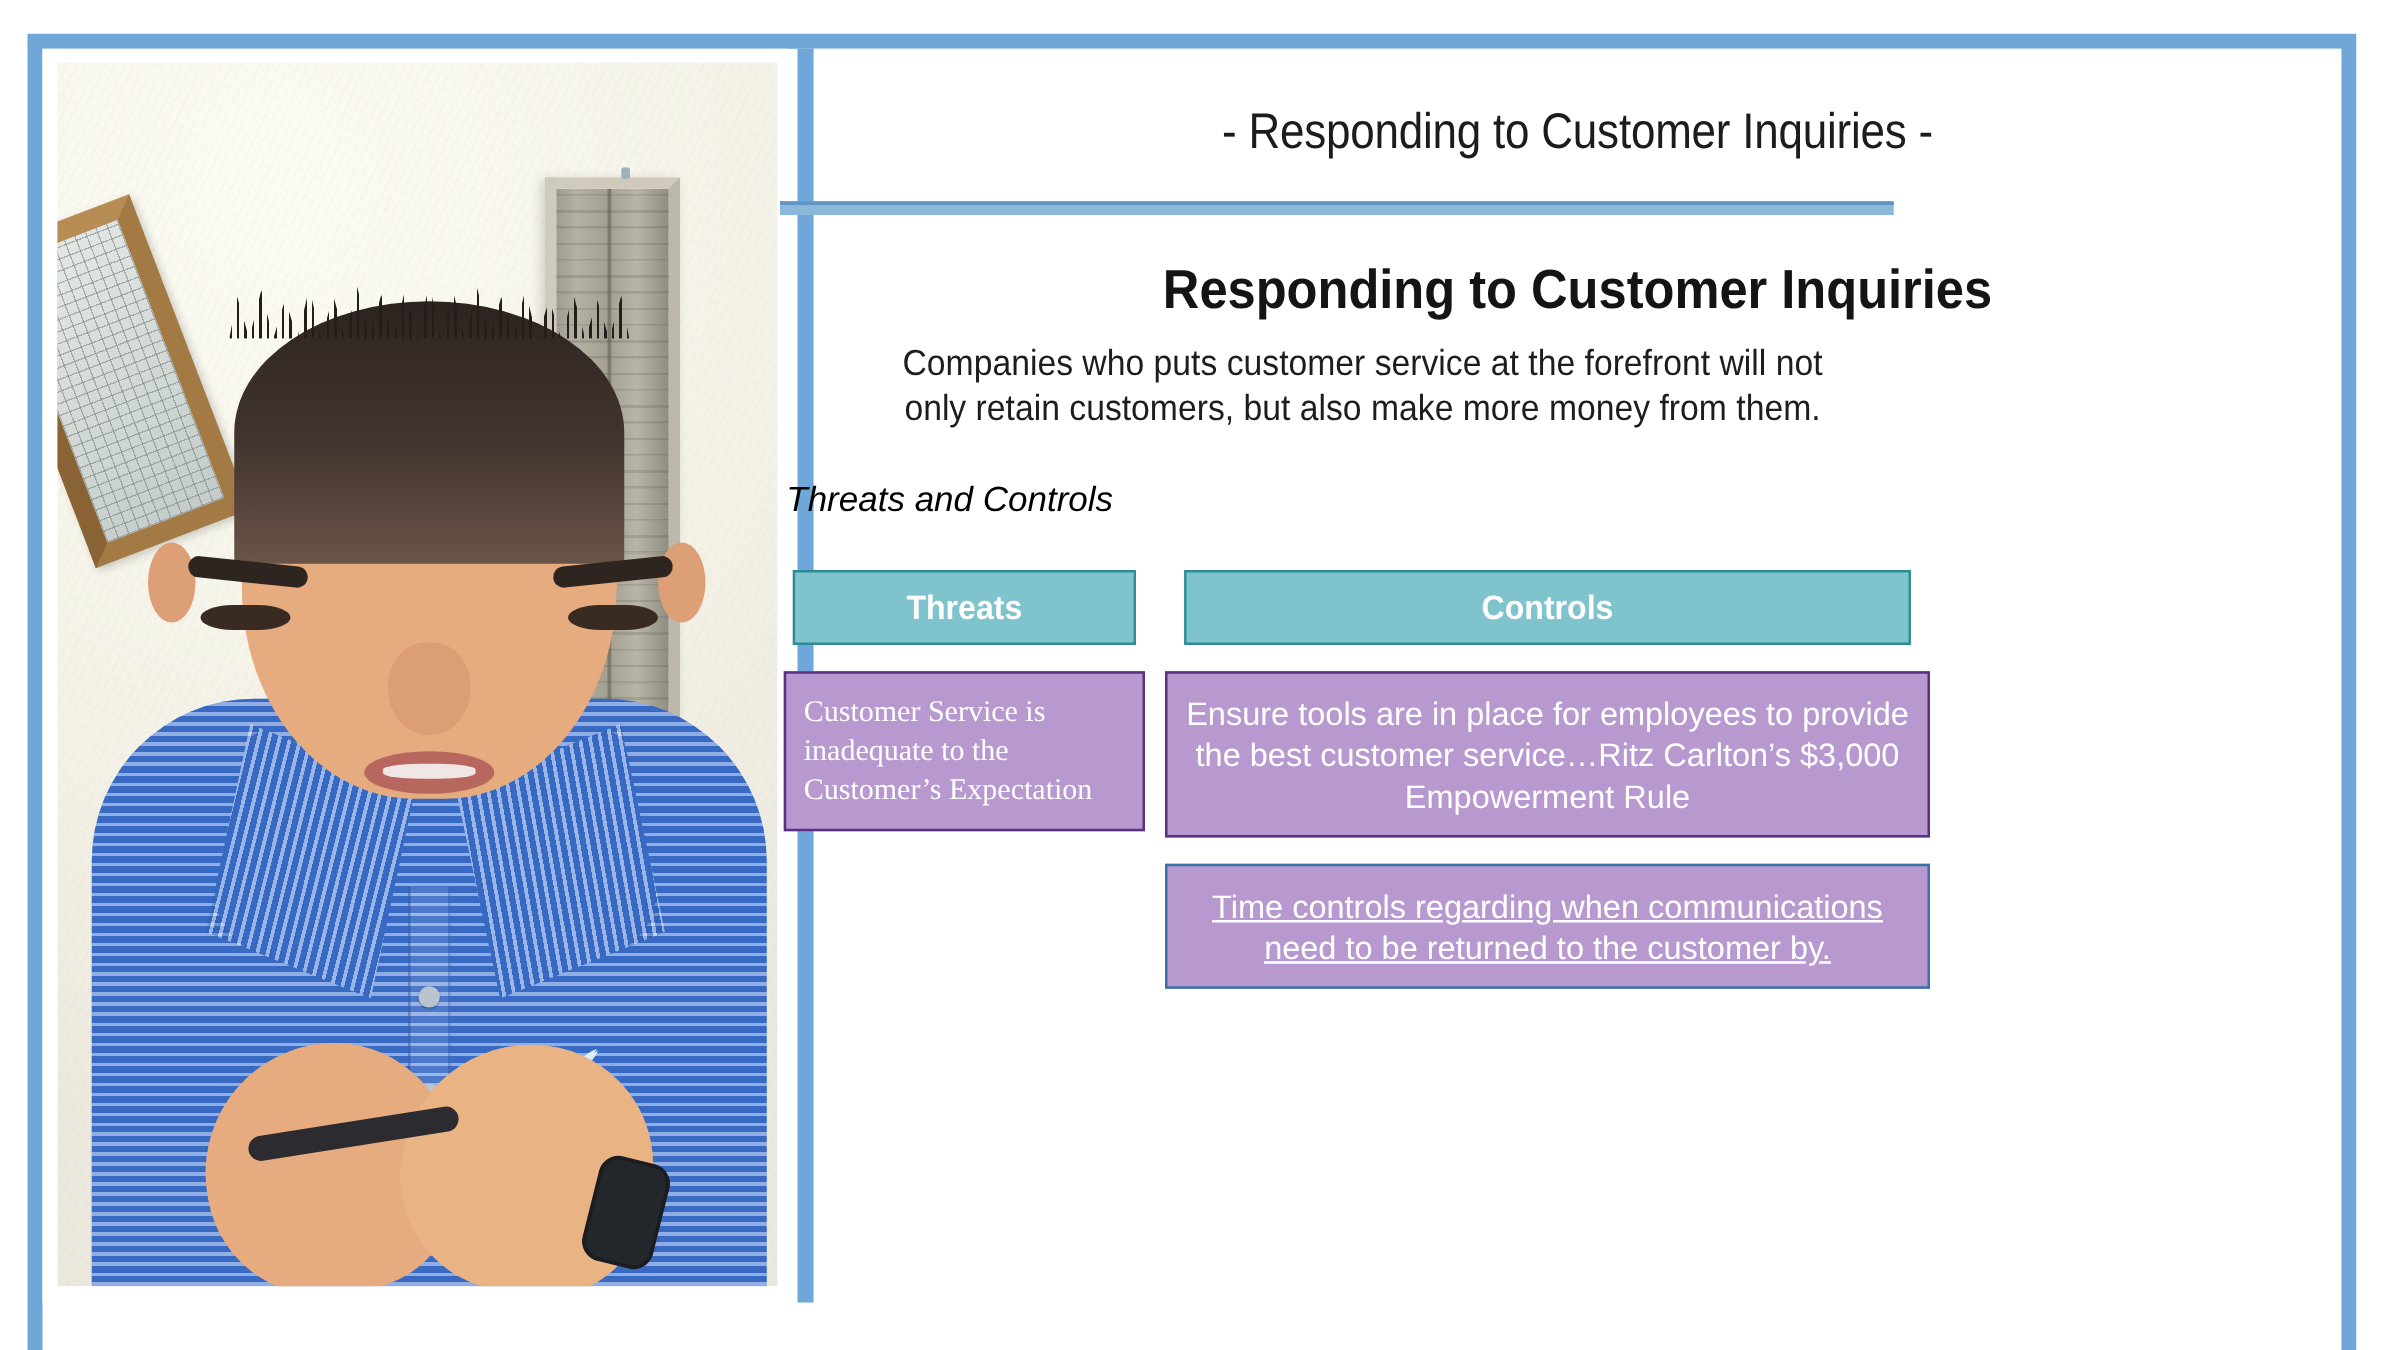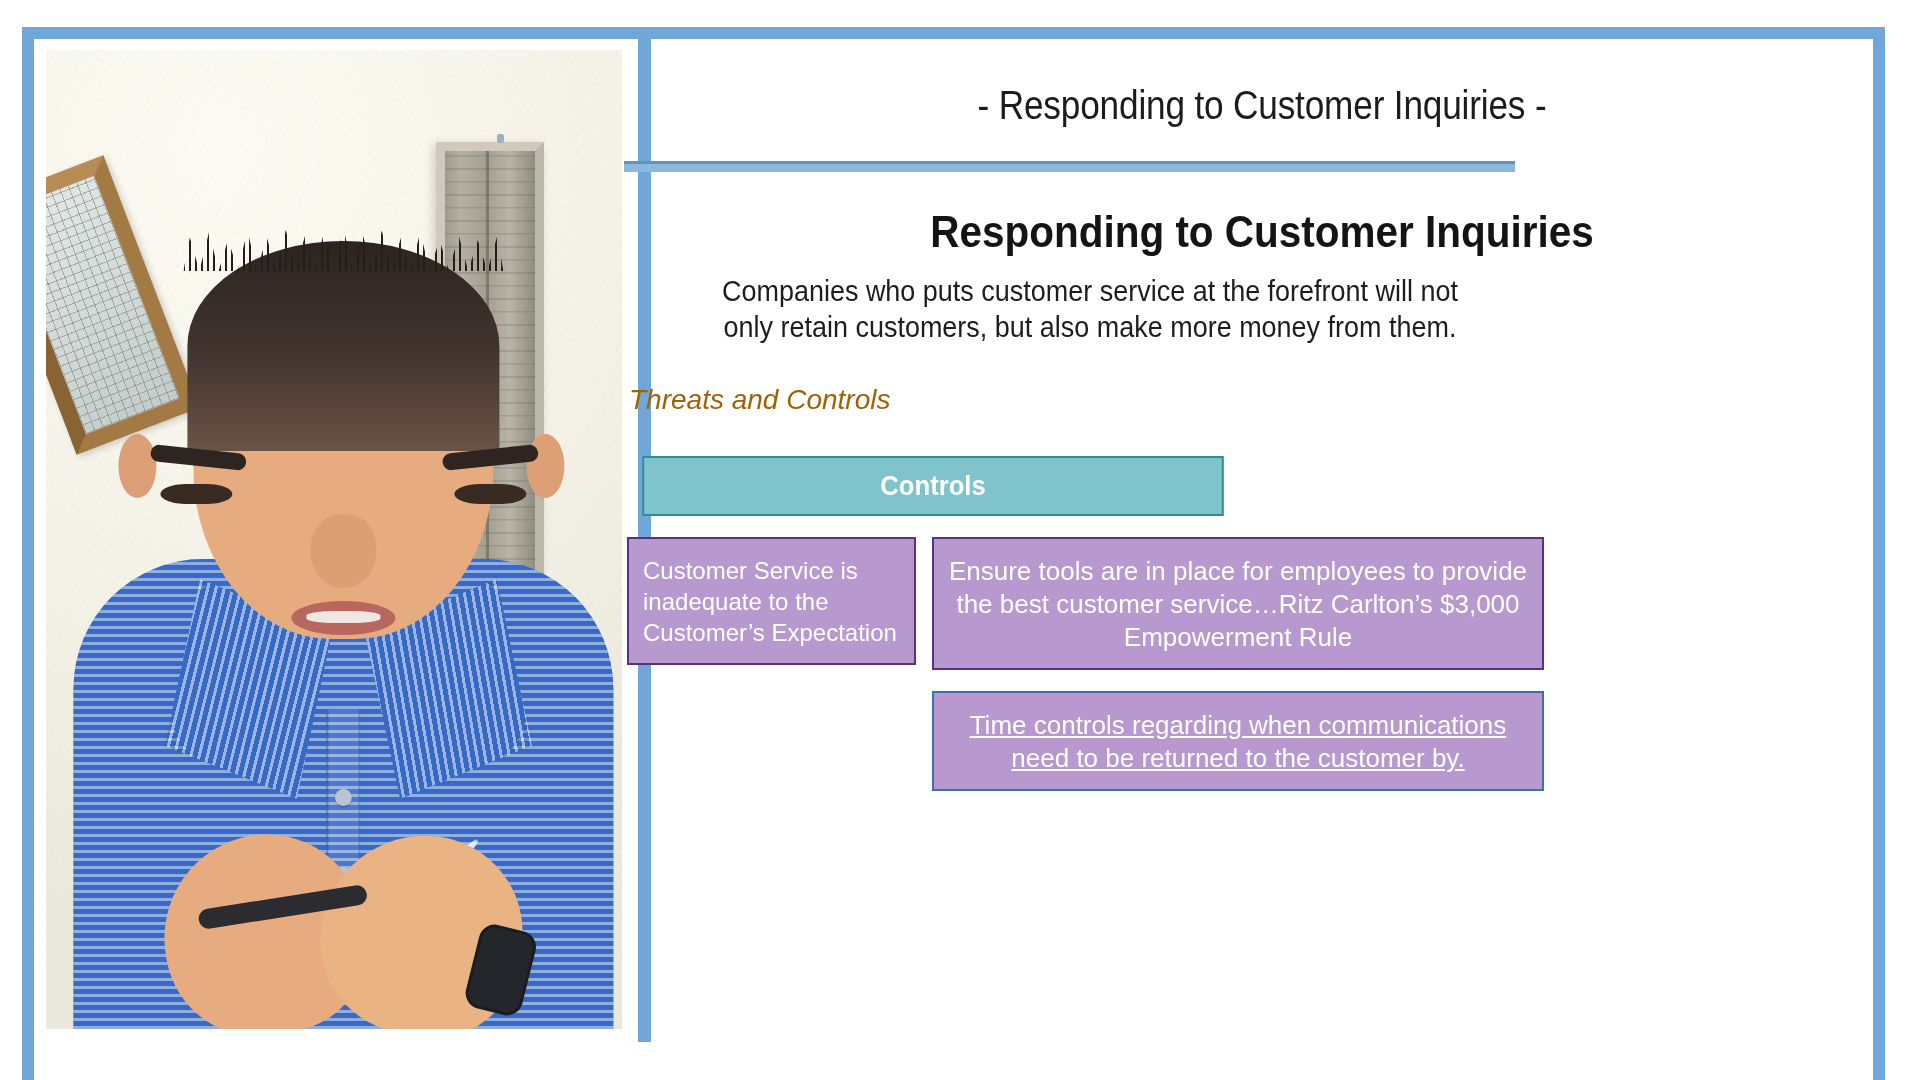--- a/index.html
+++ b/index.html
@@ -152,42 +152,42 @@
     transform:scaleX(.92); transform-origin:center;
   }
   .lede{
     position:absolute; left:20px; width:838px; top:235px; text-align:center;
     font-family:"Liberation Sans Narrow","Liberation Sans",sans-serif;
     font-size:29px; line-height:1.23; color:#1d1d1d;
     transform:scaleX(.93); transform-origin:center top;
   }
   .section-label{
     position:absolute; left:-22px; top:345px;
-    font-style:italic; font-size:28px; color:#a16207;
+    font-style:italic; font-size:28px; color:#000000;
   }
 
   .grid{ position:absolute; left:-24px; top:417px; width:917px; }
   .row{ display:flex; gap:16px; }
   .col-threats{ width:289px; flex:0 0 289px; }
   .col-controls{ width:612px; flex:0 0 612px;text-align:center; }
 
   .head-cell{
     background:#7fc4cd; border:2px solid #2f8c97;
     height:60px; display:flex; align-items:center; justify-content:center;
     font-family:"Liberation Sans Narrow","Liberation Sans",sans-serif;
     font-weight:bold; font-size:27px; color:#ffffff;
     transform:scaleX(.95); transform-origin:center;
   }
   .cell{
     background:#b899cf; border:2px solid #5b2f82;
     padding:16px 13px 14px 13px;
     font-family:"Liberation Sans Narrow","Liberation Sans",sans-serif;
     font-size:26px; line-height:1.27; color:#ffffff;
   }
-  .cell.plain{ font-family:Liberation Sans, sans-serif; font-size:24px; line-height:1.30;padding-left:14px; }
+  .cell.plain{ font-family:Liberation Serif, serif; font-size:24px; line-height:1.30;padding-left:14px; }
   .cell.blue-border{ border-color:#3d6fa8;text-decoration:underline; }
   .cell-body{ display:block; }
   .gap-row{ margin-top:21px; }
   .empty{ background:transparent; border:0; }
 </style>
 </head>
 <body>
 
 <div class="slide-frame">
 
@@ -241,20 +241,23 @@
 
     <div class="main-title">Responding to Customer Inquiries</div>
 
     <div class="lede">Companies who puts customer service at the forefront will not only retain customers, but also make more money from them.</div>
 
     <div class="section-label">Threats and Controls</div>
 
     <div class="grid">
 
       <div class="row">
+        <div class="col-threats">
+          <div class="head-cell">Threats</div>
+        </div>
         <div class="col-controls">
           <div class="head-cell">Controls</div>
         </div>
       </div>
 
       <div class="row gap-row">
         <div class="col-threats">
           <div class="cell plain">
             <span class="cell-body">Customer Service is inadequate to the Customer’s Expectation</span>
           </div>

